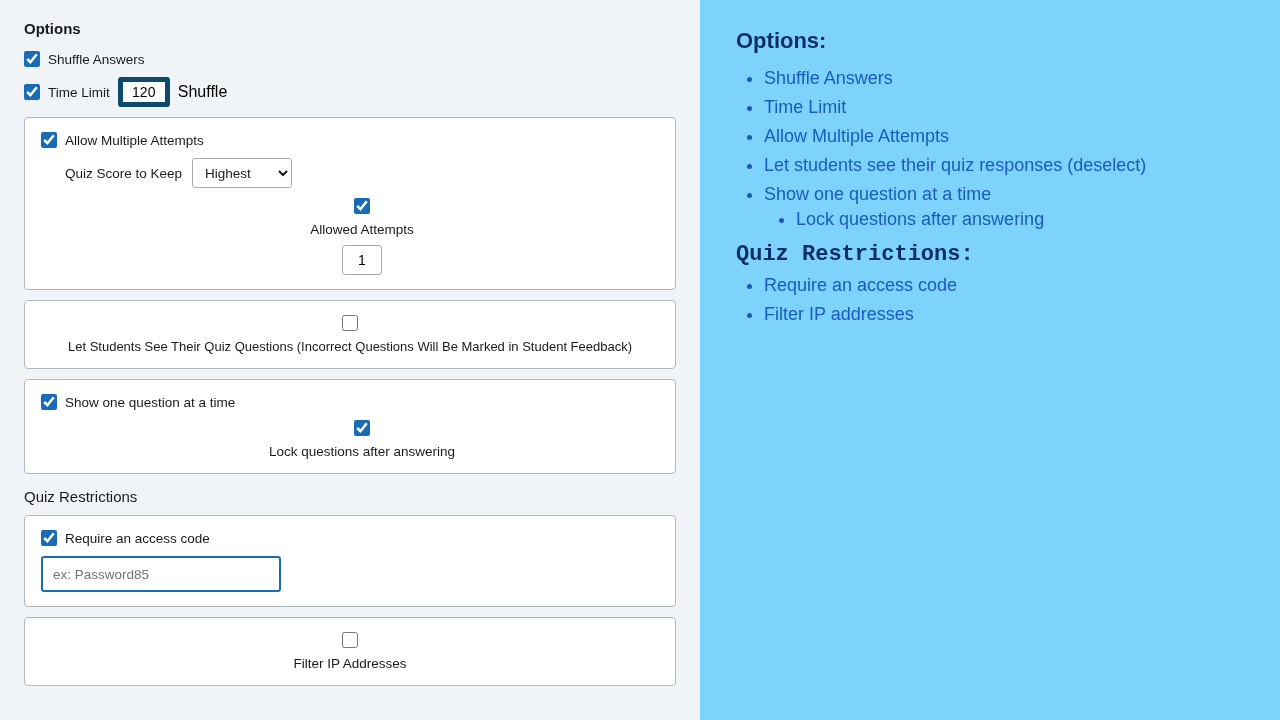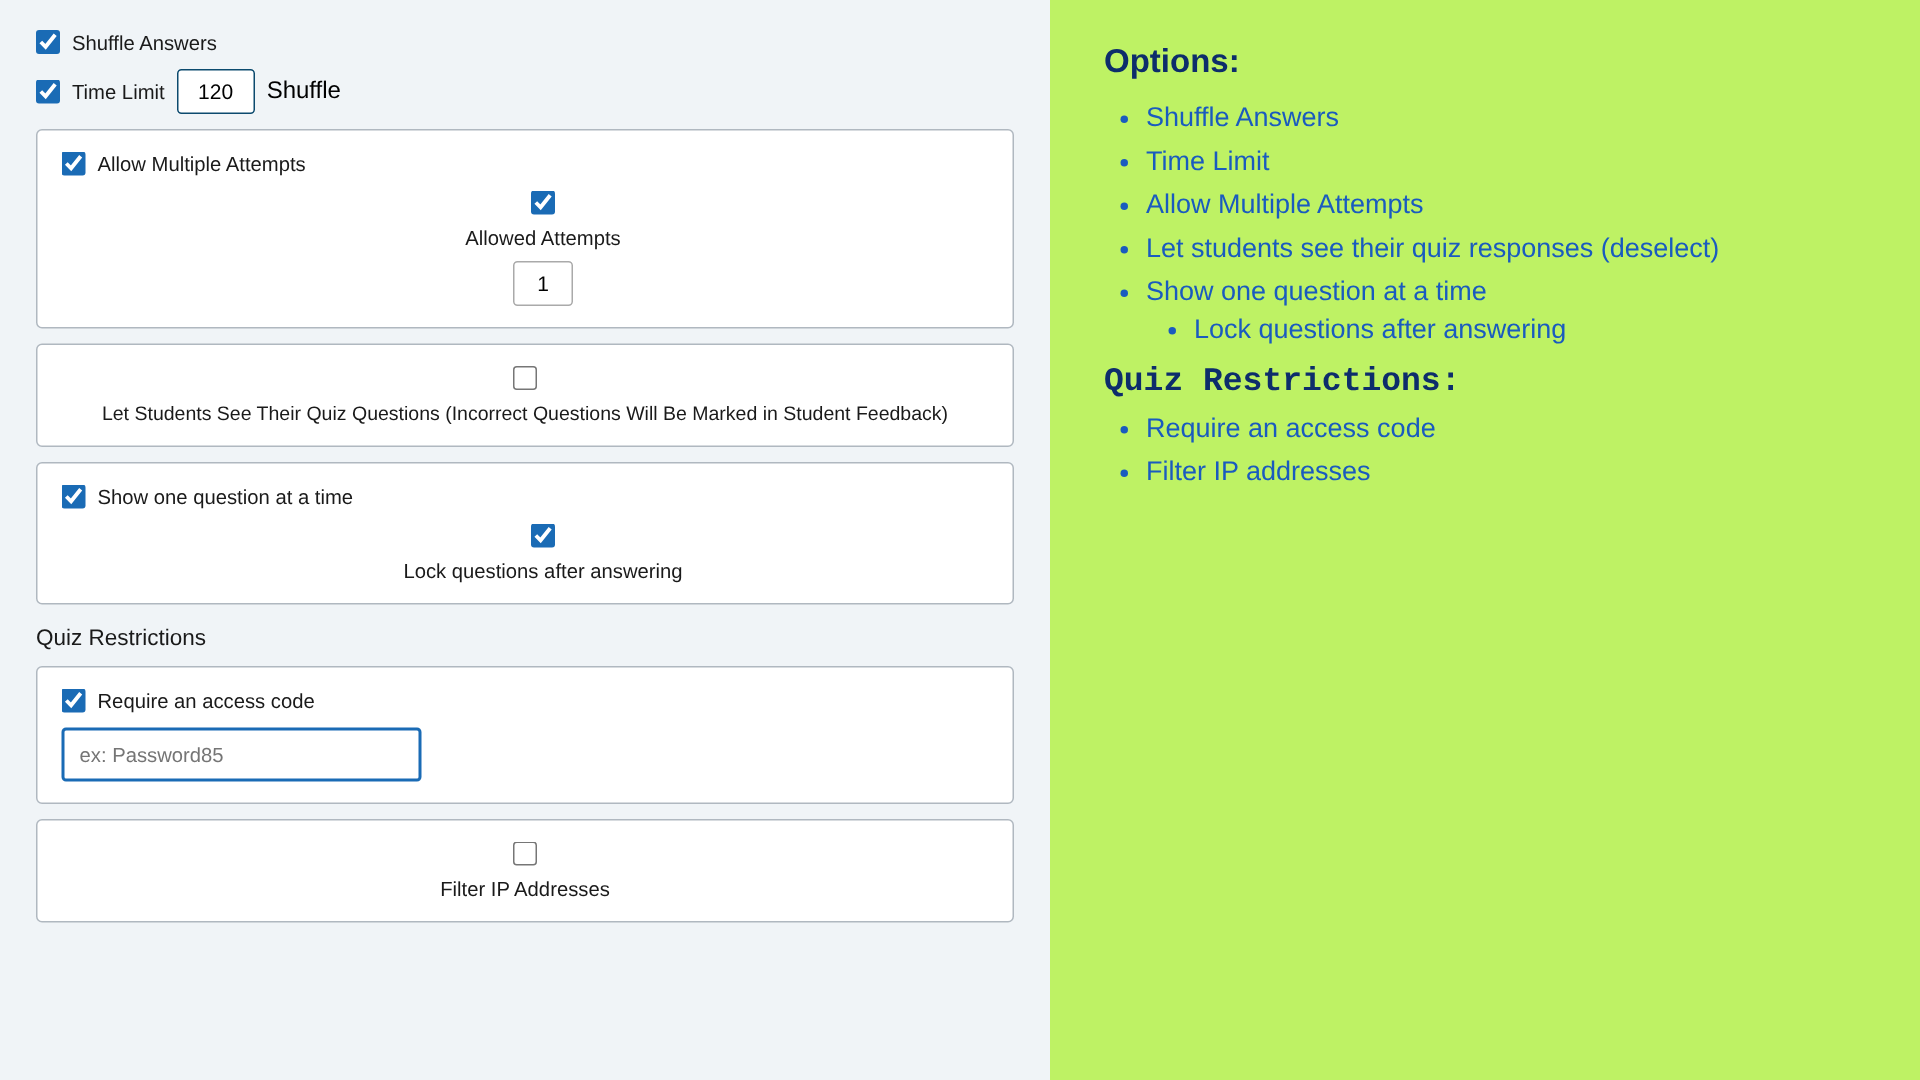--- a/index.html
+++ b/index.html
@@ -45,21 +45,21 @@
     input[type="checkbox"] {
       width: 16px;
       height: 16px;
       accent-color: #1a6bb5;
       cursor: pointer;
     }
 
     .time-input {
       width: 52px;
       height: 30px;
-      border: 1px solid #0c4a6e;
+      border: 5px solid #0c4a6e;
       border-radius: 3px;
       text-align: center;
       font-size: 14px;
       background: white;
     }
 
     .section-box {
       border: 1px solid #b0b8c0;
       border-radius: 4px;
       background: white;
@@ -132,21 +132,21 @@
       font-size: 13.5px;
       color: #1d4ed8;
       background: white;
       margin-top: 8px;
       display: block;
     }
 
     
     .right-panel {
       flex: 1;
-      background: #bef264;
+      background: #7dd3fc;
       padding: 28px 36px;
       overflow-y: auto;
       height: 720px;
     }
 
     .right-title {
       font-size: 22px;
       font-weight: bold;
       color: #0d2d6b;
       margin-bottom: 14px;
@@ -181,39 +181,48 @@
       color: #0d2d6b;
       margin-top: 12px;
       margin-bottom: 8px;
       font-family: Liberation Mono, monospace;
     }
   </style>
 </head>
 <body>
 
 <div class="left-panel">
+  <div class="panel-title">Options</div>
 
   <div class="option-row">
     <input type="checkbox" id="shuffleAnswers" checked="" style="">
     <label for="shuffleAnswers">Shuffle Answers</label>
   </div>
 
   <div class="option-row">
     <input type="checkbox" id="timeLimit" checked="" style="">
     <label for="timeLimit">Time Limit</label>
     <input type="text" class="time-input" value="120" style="">
     <span>Shuffle</span>
   </div>
 
   <div class="section-box">
     <div class="option-row">
       <input type="checkbox" id="allowMultiple" checked="" style="">
       <label for="allowMultiple">Allow Multiple Attempts</label>
     </div>
 
+    <div class="score-row">
+      <label>Quiz Score to Keep</label>
+      <select class="score-select">
+        <option>Highest</option>
+        <option>Latest</option>
+        <option>Average</option>
+      </select>
+    </div>
 
     <div class="indent option-row">
       <input type="checkbox" id="allowedAttempts" checked="" style="">
       <label for="allowedAttempts">Allowed Attempts</label>
       <input type="text" class="attempts-input" value="1" style="">
     </div>
   </div>
 
   <div class="section-box">
     <div class="option-row">

